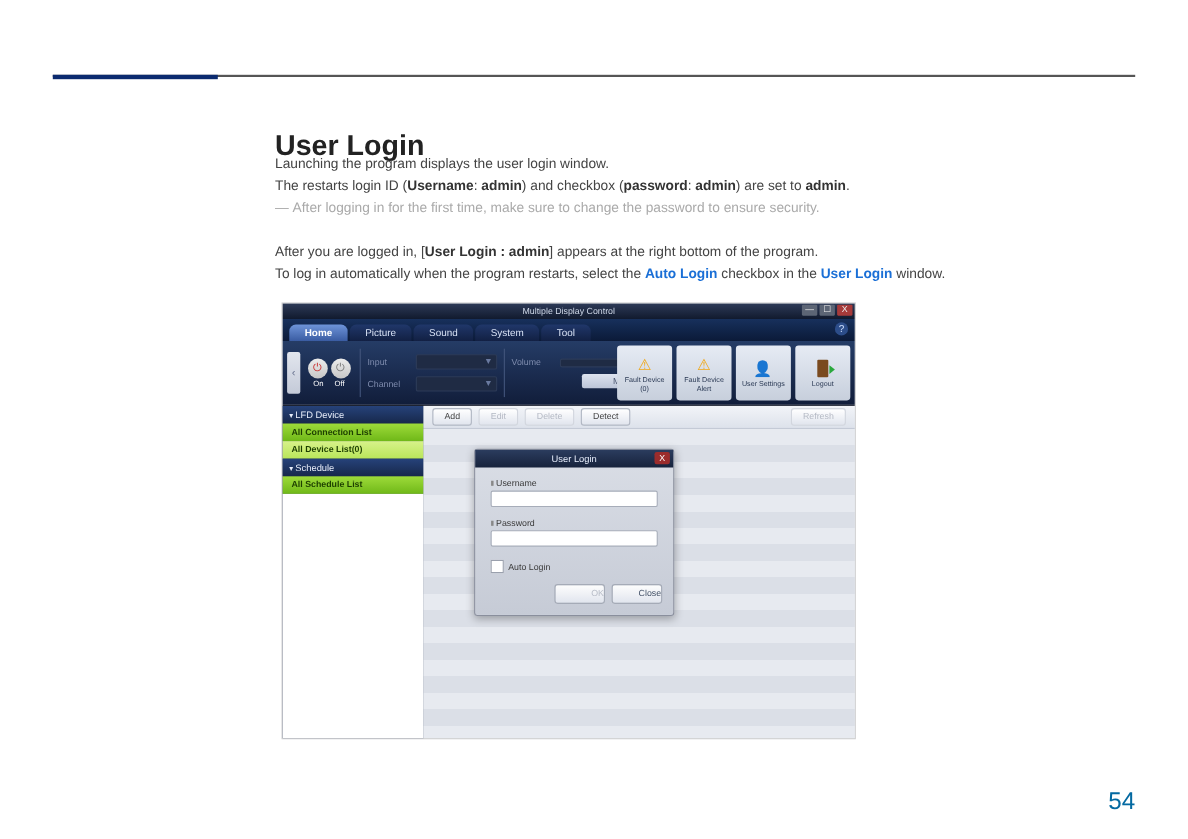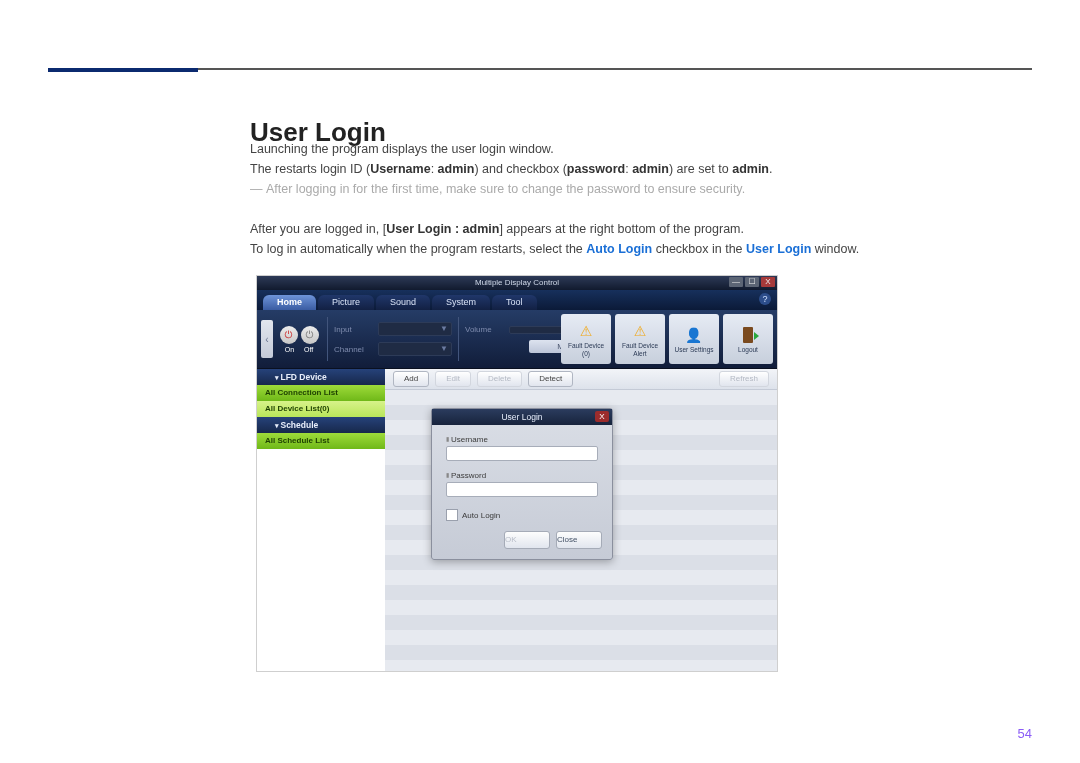--- a/index.html
+++ b/index.html
@@ -11,21 +11,21 @@
   .p1{top:140px}
   .p2{top:160px}
   .p3{top:180px;color:#aaa;padding-left:16px}
   .p3::before{content:"―";position:absolute;left:0;color:#aaa}
   .p4{top:200px;color:#aaa;padding-left:16px}
   .p4::before{content:"―";position:absolute;left:0;color:#aaa}
   .p5{top:220px}
   .p6{top:240px}
   .bold{font-weight:700;color:#333}
   .linkblue{color:#1a6fd6;font-weight:700}
-  .pagenum{position:absolute;bottom:22px;right:48px;font-size:13px;color:#8b5cf6;}
+  .pagenum{position:absolute;bottom:22px;right:48px;font-size:22px;color:#0369a1;}
 
   
   .shot{position:absolute;top:275px;left:256px;width:520px;height:395px;background:#e9ecef;border:1px solid #cfcfcf;font-size:9px;color:#ddd;}
   .titlebar{height:14px;background:linear-gradient(#2d3a57,#111a2e);text-align:center;line-height:14px;font-size:8px;color:#cfd8e8;position:relative}
   .winctrls{position:absolute;right:2px;top:1px;display:flex;gap:2px}
   .winbtn{width:14px;height:10px;background:#5c6575;color:#eee;font-size:8px;text-align:center;line-height:10px;border-radius:1px}
   .winbtn.close{background:#a63a3a}
   .menubar{height:20px;background:linear-gradient(#17305c,#0b1a38);display:flex;align-items:flex-end;padding-left:6px;position:relative}
   .tab{height:15px;margin-right:2px;padding:0 14px;font-size:9px;line-height:15px;color:#d8e2f5;background:linear-gradient(#20376a,#122043);border-top-left-radius:6px;border-top-right-radius:6px}
   .tab.active{background:linear-gradient(#6e94d9,#3a5ca2);color:#fff;font-weight:700}
@@ -53,21 +53,21 @@
   .ribitem{width:50px;height:50px;background:linear-gradient(#e6ebf4,#c7cfdc);border-radius:3px;display:flex;flex-direction:column;align-items:center;justify-content:center;gap:1px;font-size:6.5px;color:#2b3a55}
   .ribicon{width:20px;height:20px;display:flex;align-items:center;justify-content:center;font-size:14px}
   .ribicon.warn{color:#f0a81a}
   .ribicon.user{color:#2173c4}
   .ribicon.logout{display:flex;align-items:center;justify-content:center}
   .door{width:10px;height:16px;background:#7a4a1f;border-radius:1px;position:relative}
   .door::after{content:"";position:absolute;right:-6px;top:5px;width:0;height:0;border-top:4px solid transparent;border-bottom:4px solid transparent;border-left:5px solid #2aa83d}
 
   .body{display:flex;height:302px}
   .side{width:128px;background:#122244;display:flex;flex-direction:column}
-  .sideh{height:16px;background:linear-gradient(#26427a,#17284b);color:#e8eefb;font-size:8.5px;line-height:16px;padding-left:18px;font-weight:700}
+  .sideh{height:16px;background:linear-gradient(#26427a,#17284b);color:#e8eefb;font-size:8.5px;line-height:16px;padding-left:6px;font-weight:400}
   .sideh::before{content:"▾ ";font-size:7px}
   .greenrow{height:16px;background:linear-gradient(#9edb3a,#6fb818);color:#1d3f00;font-size:8px;line-height:16px;padding-left:8px;font-weight:700}
   .sidewhite{flex:1;background:#fff;font-size:8px;color:#555;padding:4px 6px;display:flex;justify-content:space-between;align-items:flex-start}
   .editbtn{width:28px;height:12px;background:linear-gradient(#f5f5f5,#dcdcdc);border:1px solid #bbb;border-radius:2px;font-size:7px;text-align:center;line-height:12px;color:#555}
   .sidewhite2{flex:1;background:#fff}
 
   .main{flex:1;display:flex;flex-direction:column;position:relative}
   .toolbar{height:20px;background:linear-gradient(#f2f4f8,#dde2eb);display:flex;align-items:center;gap:6px;padding:0 8px;border-bottom:1px solid #c4cad6}
   .tbtn{height:14px;padding:0 10px;font-size:8px;line-height:14px;border-radius:3px;border:1px solid #b0b6c2;background:linear-gradient(#fff,#e1e5ee);color:#444}
   .tbtn.dis{color:#b4b9c4;border-color:#d2d6de}
@@ -82,21 +82,21 @@
   .dlgtitle{height:16px;background:linear-gradient(#2b3c5e,#17233c);color:#e6edfb;font-size:8.5px;text-align:center;line-height:16px;position:relative}
   .dlgclose{position:absolute;right:3px;top:2px;width:14px;height:11px;background:#9b2c2c;color:#fff;font-size:8px;text-align:center;line-height:11px;border-radius:2px}
   .dlgbody{padding:10px 14px 10px 14px;display:flex;flex-direction:column;gap:10px}
   .field{display:flex;flex-direction:column;gap:2px}
   .flabel{font-size:8px;color:#3a3a3a}
   .flabel::before{content:"▮ ";color:#888;font-size:6px;vertical-align:1px}
   .finput{height:13px;background:#fff;border:1px solid #a7adb9;border-radius:2px}
   .chkrow{display:flex;align-items:center;gap:4px;font-size:8px;color:#3a3a3a;margin-top:2px}
   .chk{width:10px;height:10px;background:#fff;border:1px solid #9aa0ad}
   .dlgbtns{display:flex;justify-content:flex-end;gap:6px;padding:0 10px 10px}
-  .dbtn{width:44px;height:16px;font-size:8px;line-height:16px;text-align:left;border-radius:3px;border:1px solid #a5abb7;background:linear-gradient(#fdfdfd,#e1e5ee);color:#425066}
+  .dbtn{width:44px;height:16px;font-size:8px;line-height:16px;text-align:right;border-radius:3px;border:1px solid #a5abb7;background:linear-gradient(#fdfdfd,#e1e5ee);color:#425066}
   .dbtn.dis{color:#b8bdc8}
 </style>
 </head>
 <body>
 
 <div class="page">
   <div class="topbar"></div>
   <div class="topbar-accent"></div>
 
   <h1 class="heading">User Login</h1>

